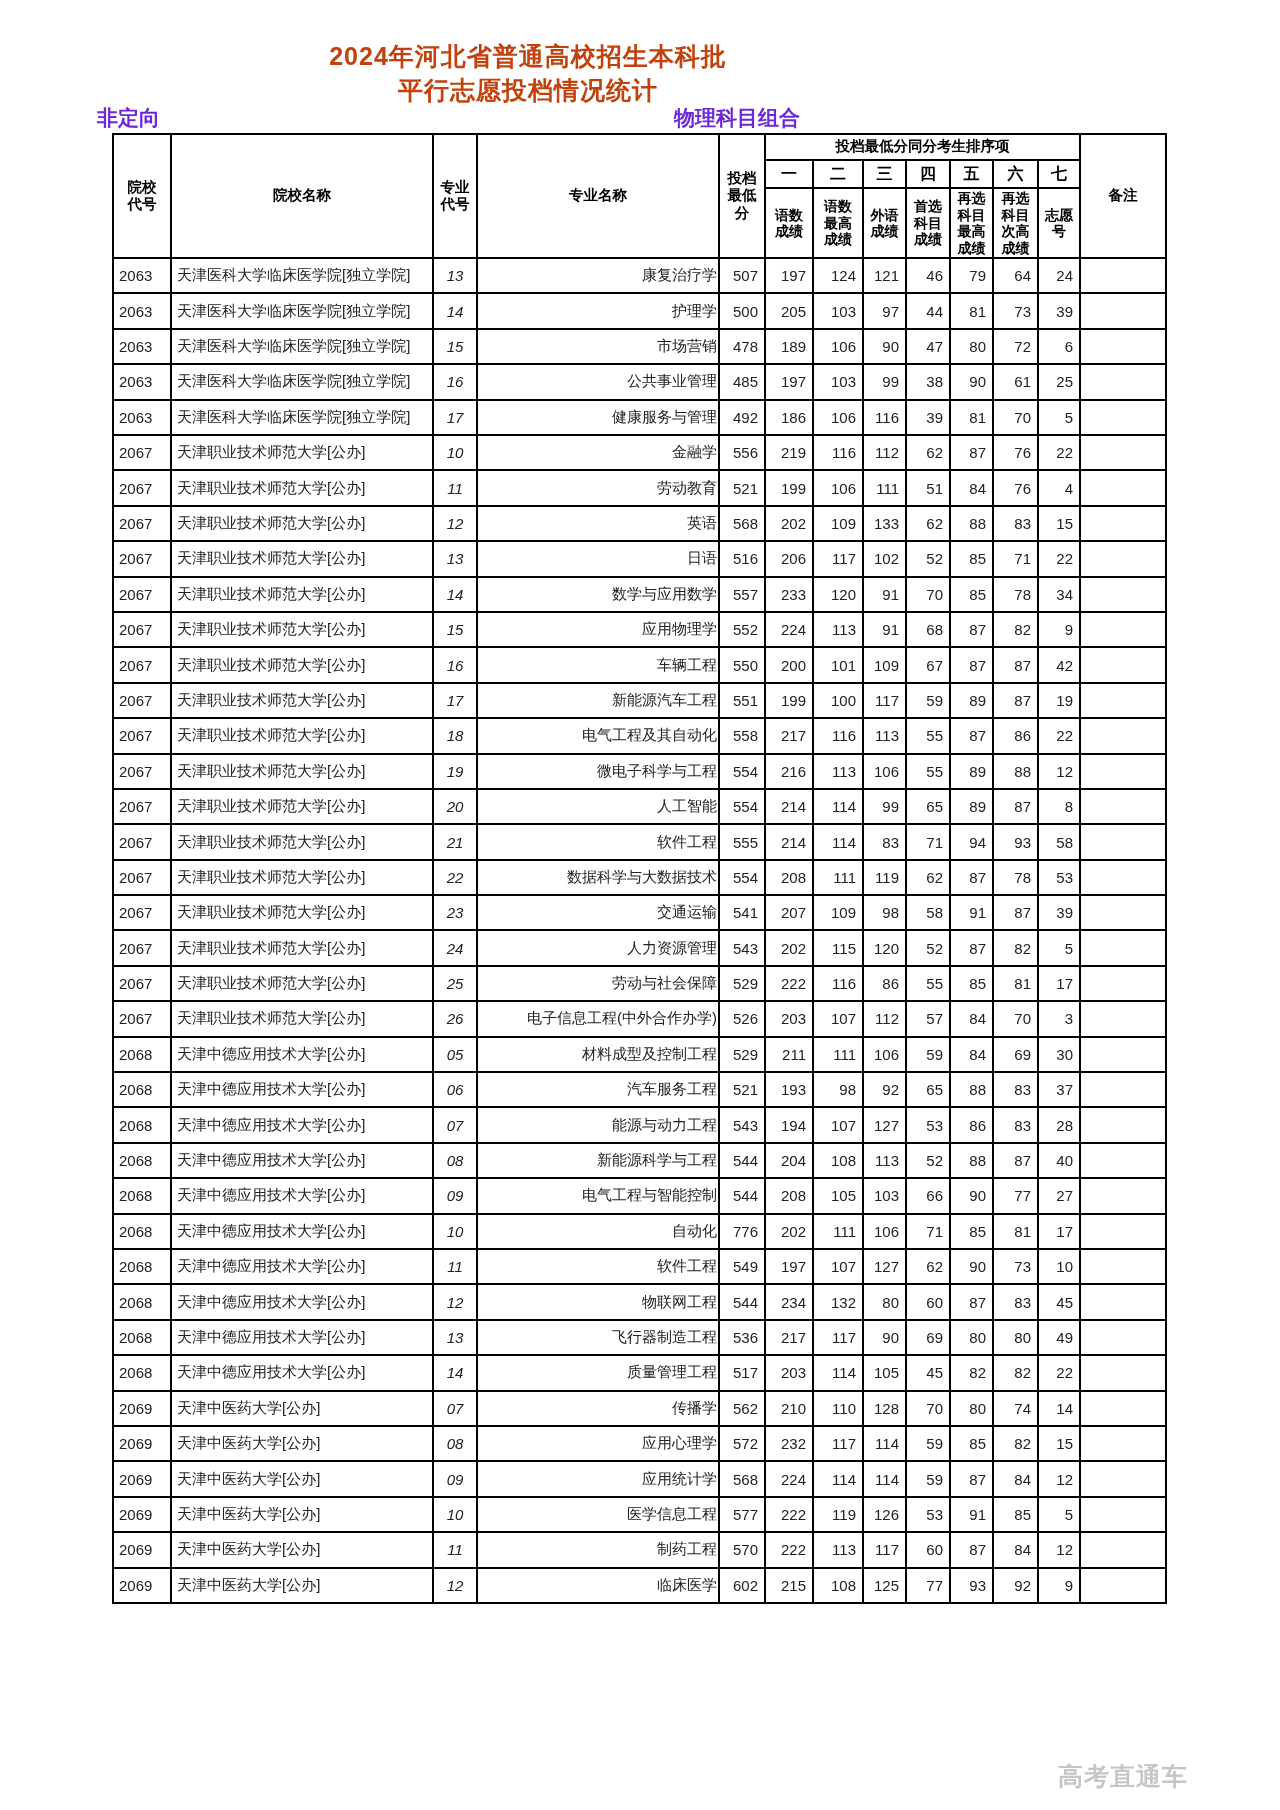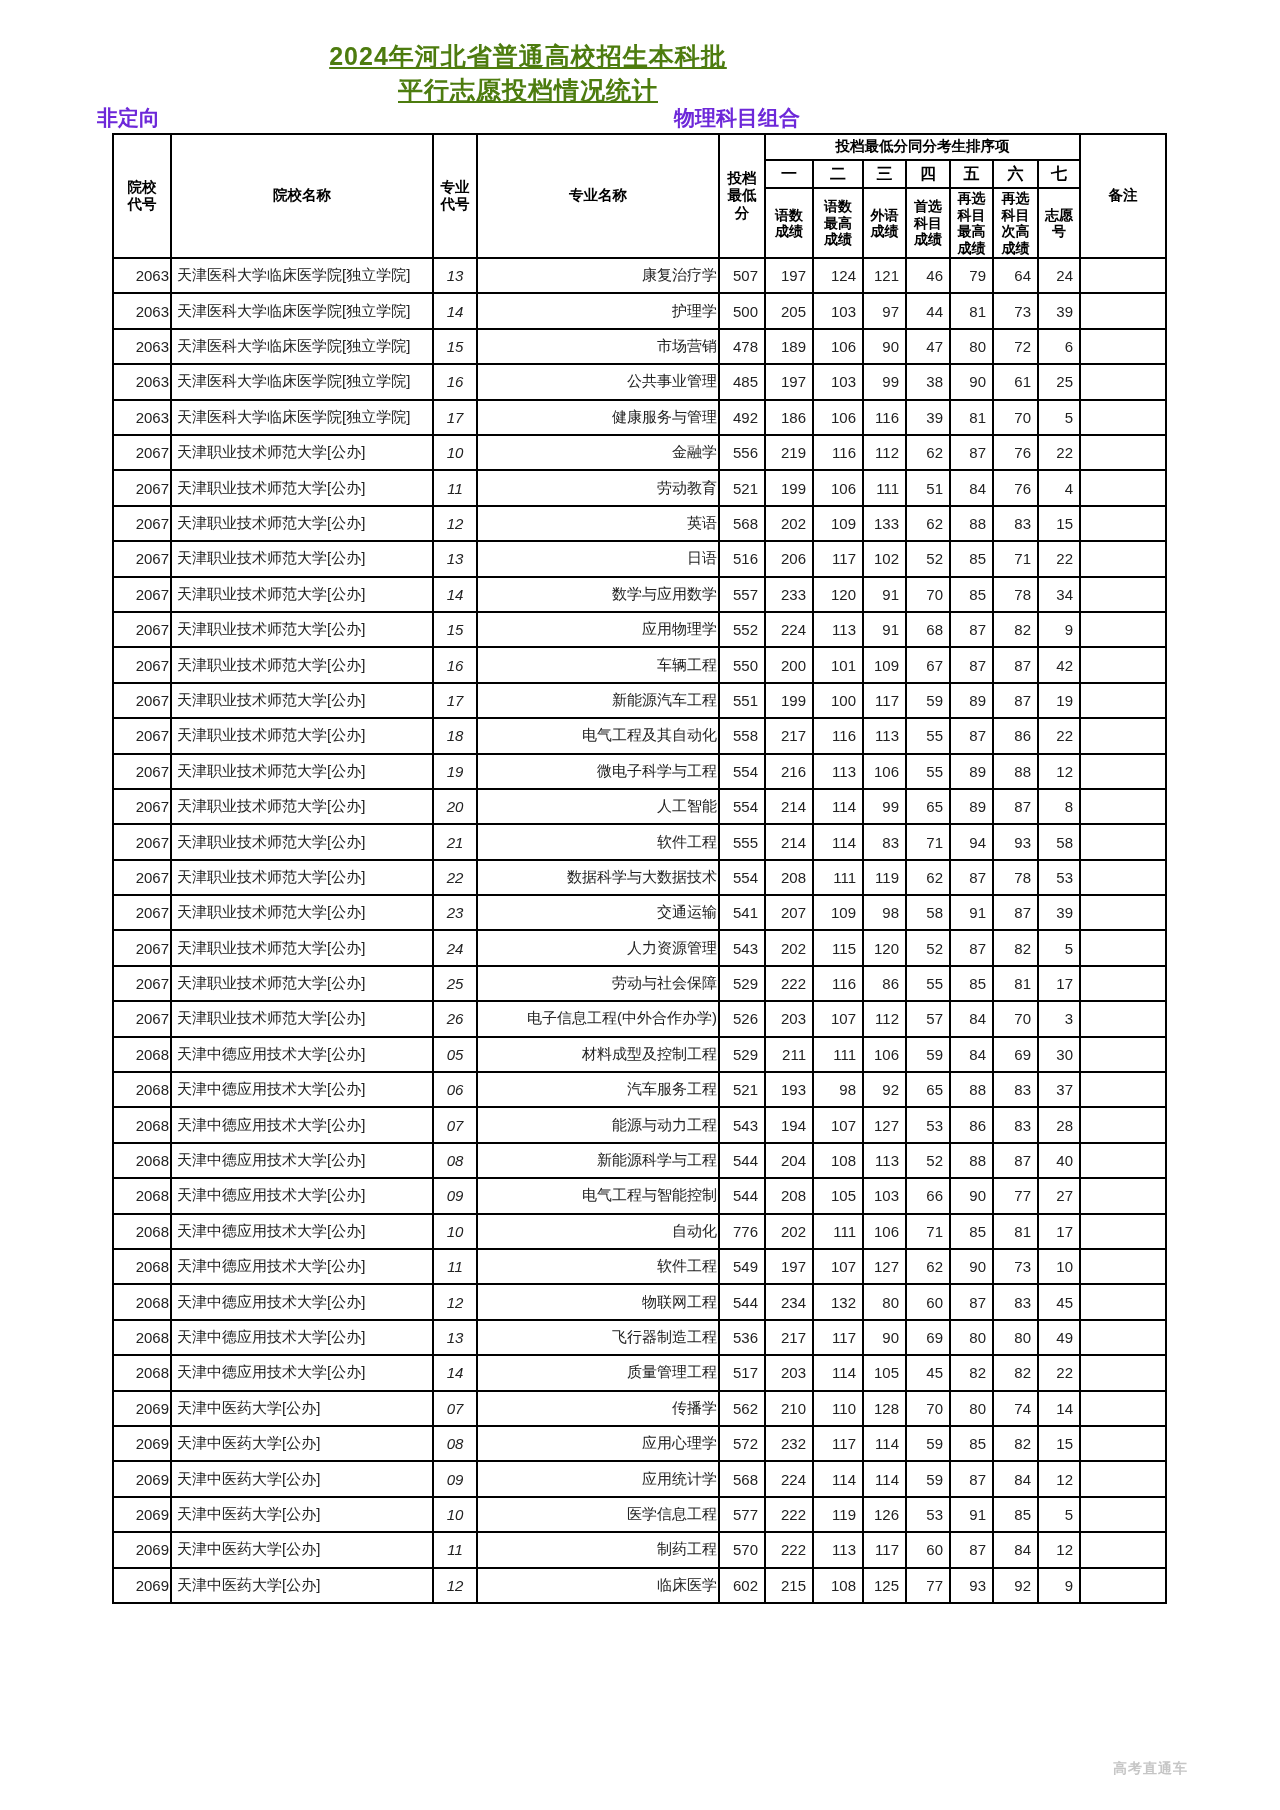--- a/index.html
+++ b/index.html
@@ -1,21 +1,21 @@
 <!DOCTYPE html>
 <html><head>
 <meta charset="utf-8">
 <style>
   html,body{margin:0;padding:0;background:#ffffff;}
   .page{
     position:relative;width:1280px;height:1810px;background:#ffffff;
     font-family:"Liberation Sans",sans-serif;color:#1a1a1a;overflow:hidden;
   }
   .title{position:absolute;left:0;width:1056px;text-align:center;
-    font-size:25px;font-weight:bold;color:#4d7c0f;letter-spacing:1px;text-decoration:underline;}
+    font-size:25px;font-weight:bold;color:#c2410c;letter-spacing:1px;}
   .title1{top:40px;}
   .title2{top:74px;}
   .section-label{position:absolute;font-size:21px;font-weight:bold;color:#6d28d9;}
   .label-left{left:97px;top:104px;}
   .label-right{left:674px;top:104px;}
   table.main{
     position:absolute;left:112px;top:133px;width:1053px;
     border-collapse:collapse;table-layout:fixed;
     border:2px solid #000;
   }
@@ -27,33 +27,33 @@
     font-size:14.5px;font-weight:bold;color:#000;text-align:center;
     vertical-align:middle;white-space:pre-line;line-height:1.18;padding:1px 1px;margin-left:16px;
   }
   th.group-h{height:22px;font-size:15px;}
   tr.num-row th{height:24px;font-size:16px;}
   tr.lbl-row th{height:54px;font-size:14px;}
   table.main td{
     height:31.4px;font-size:15px;color:#222;vertical-align:middle;
     white-space:nowrap;
   }
-  td.c0{text-align:right;padding-left:5px;}
+  td.c0{text-align:left;padding-left:5px;}
   td.c1{text-align:left;padding-left:5px;}
   td.c2{text-align:center;font-style:italic;}
   td.c3{text-align:right;padding-left:6px;}
   td.c4,td.c5,td.c6,td.c7,td.c8,td.c9,td.c10,td.c11{text-align:right;padding-right:6px;}
   td.c12{text-align:left;}
   .footer{
     position:absolute;left:0;top:1753px;width:1280px;text-align:center;
     font-size:17px;color:#3a3a3a;
   }
   .watermark{
     position:absolute;right:92px;top:1760px;
-    font-size:14px;color:#c6c6c6;font-weight:bold;letter-spacing:1px;
+    font-size:25px;color:#c6c6c6;font-weight:bold;letter-spacing:1px;
   }
 </style>
 </head>
 <body>
 
 <div class="page">
 
   <div class="title title1">2024年河北省普通高校招生本科批</div>
   <div class="title title2">平行志愿投档情况统计</div>
 

